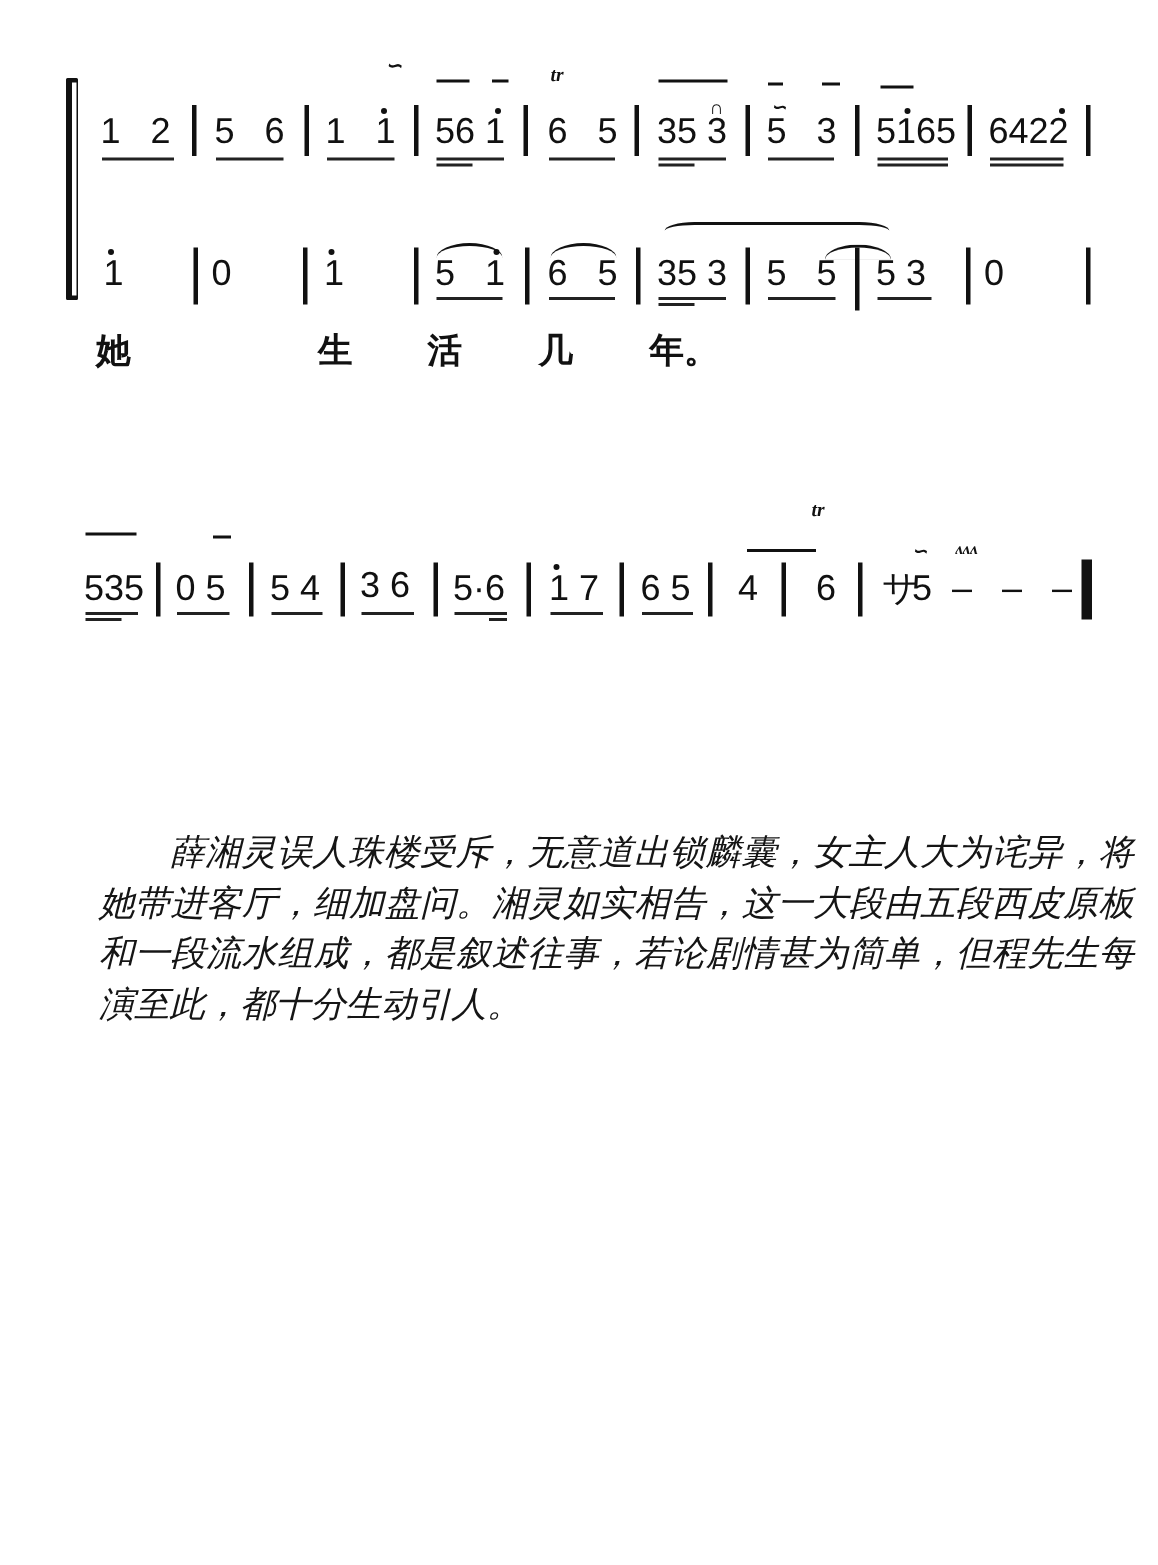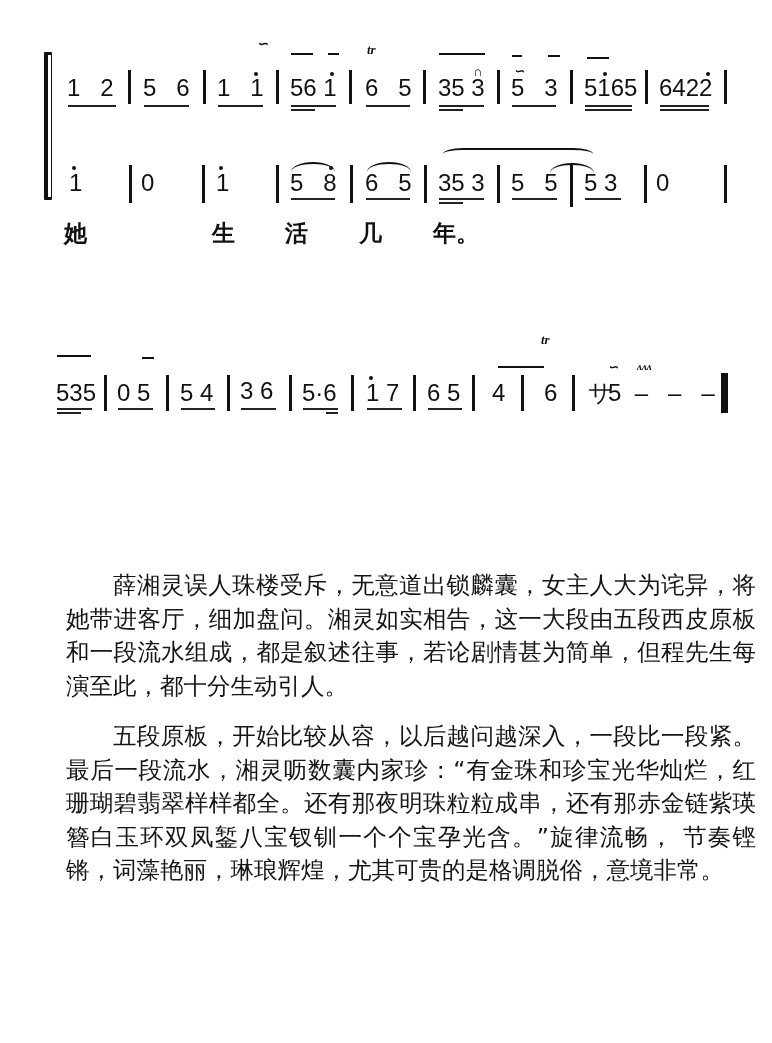--- a/index.html
+++ b/index.html
@@ -16,21 +16,21 @@
           font-family:"Liberation Sans", sans-serif; letter-spacing:0px; white-space:pre; }
   .ul { position:absolute; height:2px; background:#222; }
   .dot-above { position:absolute; width:4px; height:4px; background:#111; border-radius:50%; }
   .orn { position:absolute; font-weight:bold; font-size:13px; font-style:italic;
          font-family:"Liberation Serif", serif; white-space:pre; }
   .arrow { position:absolute; height:2px; background:#111; }
   .slur { position:absolute; border-top:2px solid #111; border-radius:50% 50% 0 0 / 100% 100% 0 0; }
   .lyric { position:absolute; font-size:23px; font-weight:bold; font-family:"DejaVu Sans", sans-serif; }
   .prose { position:absolute; left:66px; width:690px; font-size:23.5px; line-height:33.5px;
            font-family:"DejaVu Sans", sans-serif; color:#151515; }
-  .prose p { margin:17px 0 11px 0; text-indent:47px; text-align:justify; text-align-last:left; }
+  .prose p { margin:0 0 11px 0; text-indent:47px; text-align:justify; text-align-last:left;font-style:italic; }
 </style>
 </head>
 <body>
 
 <div class="sys" style="top:0;height:260px;">
   <div class="bracket"></div>
 
   <div class="arrow" style="left:291px;top:53px;width:22px;"></div>
   <div class="arrow" style="left:328px;top:53px;width:11px;"></div>
   <div class="orn" style="left:257px;top:36px;">∽</div>
@@ -98,21 +98,21 @@
     <div class="dot-above" style="left:72px;top:1px;"></div>
     <div class="bar" style="left:129px;top:0;height:38px;"></div>
 
     <div class="note" style="left:141px;top:6px;">0</div>
     <div class="bar" style="left:202px;top:0;height:38px;"></div>
 
     <div class="note" style="left:216px;top:6px;">1</div>
     <div class="dot-above" style="left:219px;top:1px;"></div>
     <div class="bar" style="left:276px;top:0;height:38px;"></div>
 
-    <div class="note" style="left:290px;top:6px;">5   8</div>
+    <div class="note" style="left:290px;top:6px;">5   1</div>
     <div class="dot-above" style="left:329px;top:1px;"></div>
     <div class="ul" style="left:291px;top:33px;width:44px;"></div>
     <div class="bar" style="left:350px;top:0;height:38px;"></div>
 
     <div class="note" style="left:365px;top:6px;">6   5</div>
     <div class="ul" style="left:366px;top:33px;width:44px;"></div>
     <div class="bar" style="left:424px;top:0;height:38px;"></div>
 
     <div class="note" style="left:438px;top:6px;">35 3</div>
     <div class="ul" style="left:439px;top:33px;width:45px;"></div>
@@ -185,14 +185,13 @@
     <div class="bar" style="left:572px;top:0;height:36px;"></div>
 
     <div class="note" style="left:588px;top:6px;font-weight:normal;">サ</div>
     <div class="note" style="left:608px;top:6px;">5  –   –   –</div>
     <div class="barfinal" style="left:721px;top:-2px;height:40px;"></div>
   </div>
 </div>
 
 <div class="prose" style="top:552px;">
   <p>薛湘灵误人珠楼受斥，无意道出锁麟囊，女主人大为诧异，将她带进客厅，细加盘问。湘灵如实相告，这一大段由五段西皮原板和一段流水组成，都是叙述往事，若论剧情甚为简单，但程先生每演至此，都十分生动引人。</p>
-  <p>五段原板，开始比较从容，以后越问越深入，一段比一段紧。最后一段流水，湘灵呖数囊内家珍：“有金珠和珍宝光华灿烂，红珊瑚碧翡翠样样都全。还有那夜明珠粒粒成串，还有那赤金链紫瑛簪白玉环双凤錾八宝钗钏一个个宝孕光含。”旋律流畅， 节奏铿锵，词藻艳丽，琳琅辉煌，尤其可贵的是格调脱俗，意境非常。</p>
 </div>
 
 </body></html>

